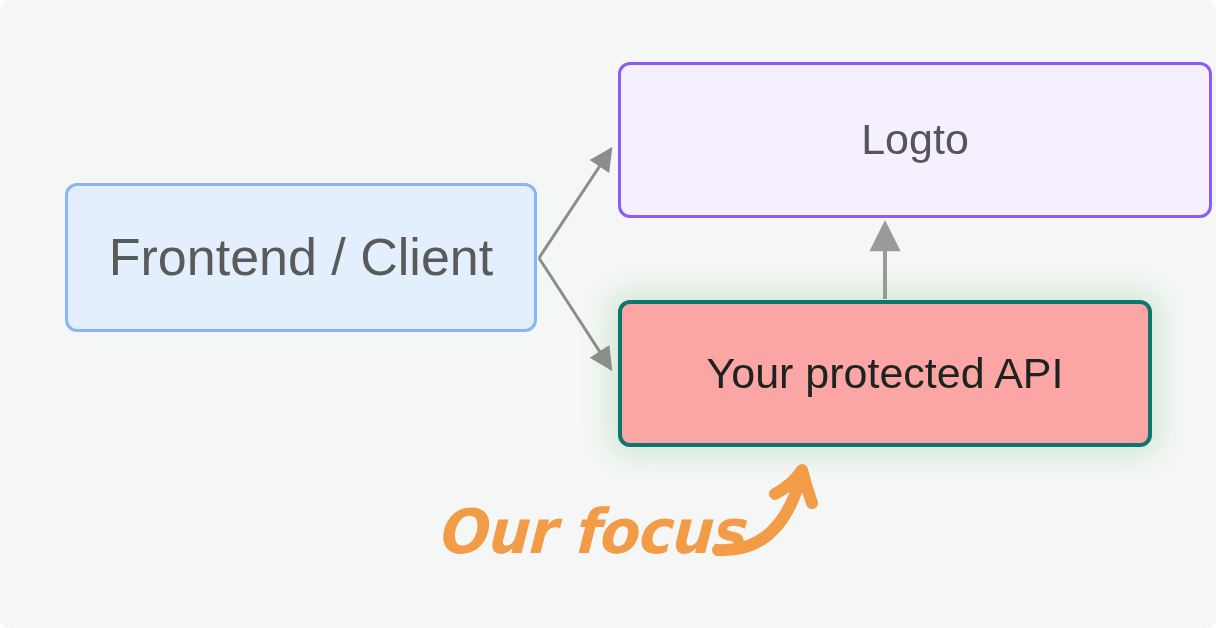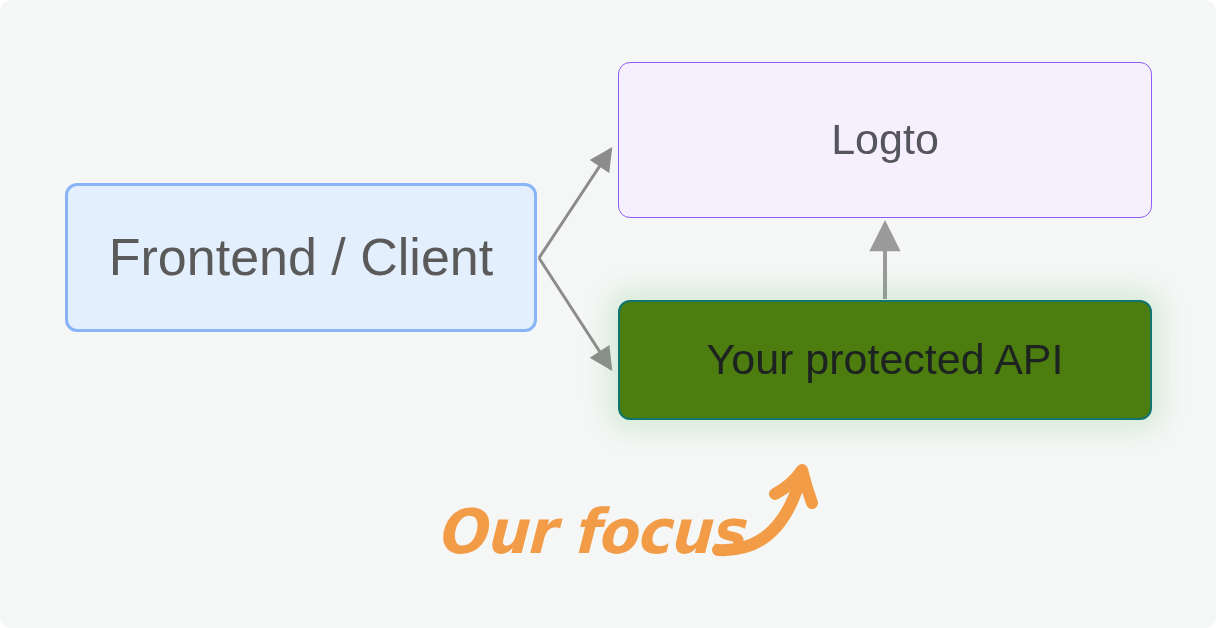--- a/index.html
+++ b/index.html
@@ -42,39 +42,39 @@
   #node-frontend .node-label {
     font-size: 52px;
     color: #5a5a5a;
     font-weight: 400;
   }
 
   
   #node-logto {
     left: 618px;
     top: 62px;
-    width: 534px;
+    width: 594px;
     height: 156px;
     background: #f6effd;
-    border: 1px solid #8b5cf6;
+    border: 3px solid #8b5cf6;
   }
   #node-logto .node-label {
     font-size: 43px;
     color: #55555c;
     font-weight: 400;
   }
 
   
   #node-api {
     left: 618px;
     top: 300px;
     width: 534px;
-    height: 120px;
-    background: #4d7c0f;
-    border: 2px solid #0f766e;
+    height: 147px;
+    background: #fca5a5;
+    border: 4px solid #0f766e;
     box-shadow: 0 0 26px 10px rgba(99, 185, 106, 0.22);
   }
   #node-api .node-label {
     font-size: 43px;
     color: #1c2321;
     font-weight: 400;
   }
 
   
   #edges, #annotation-layer {

